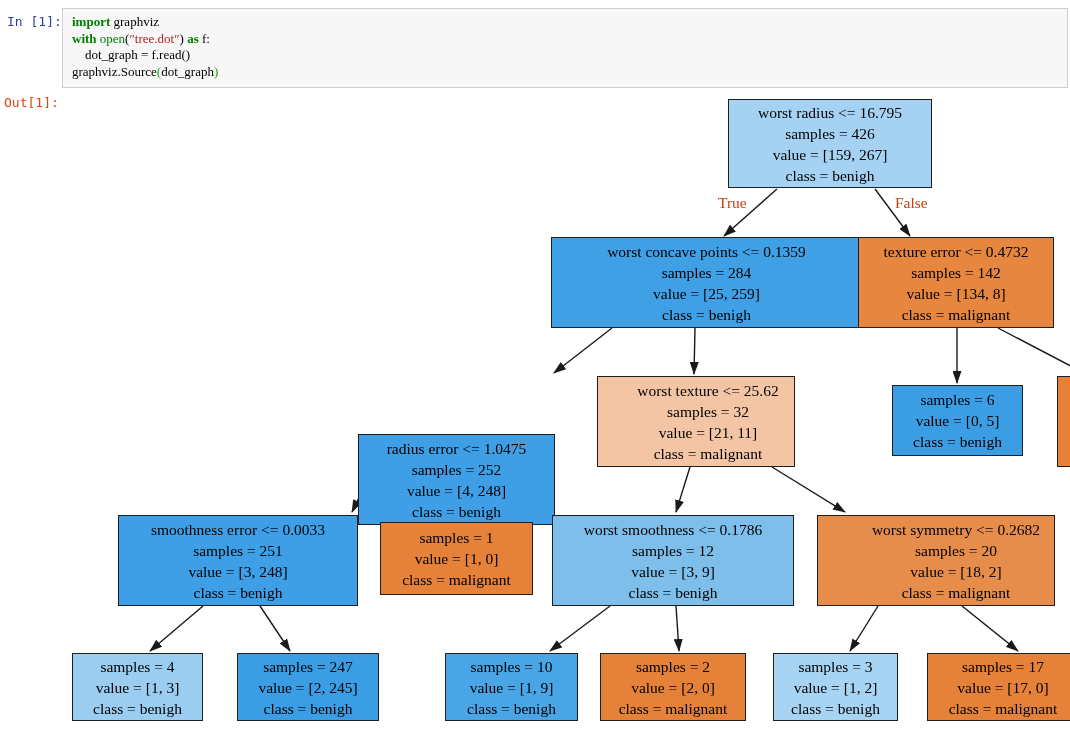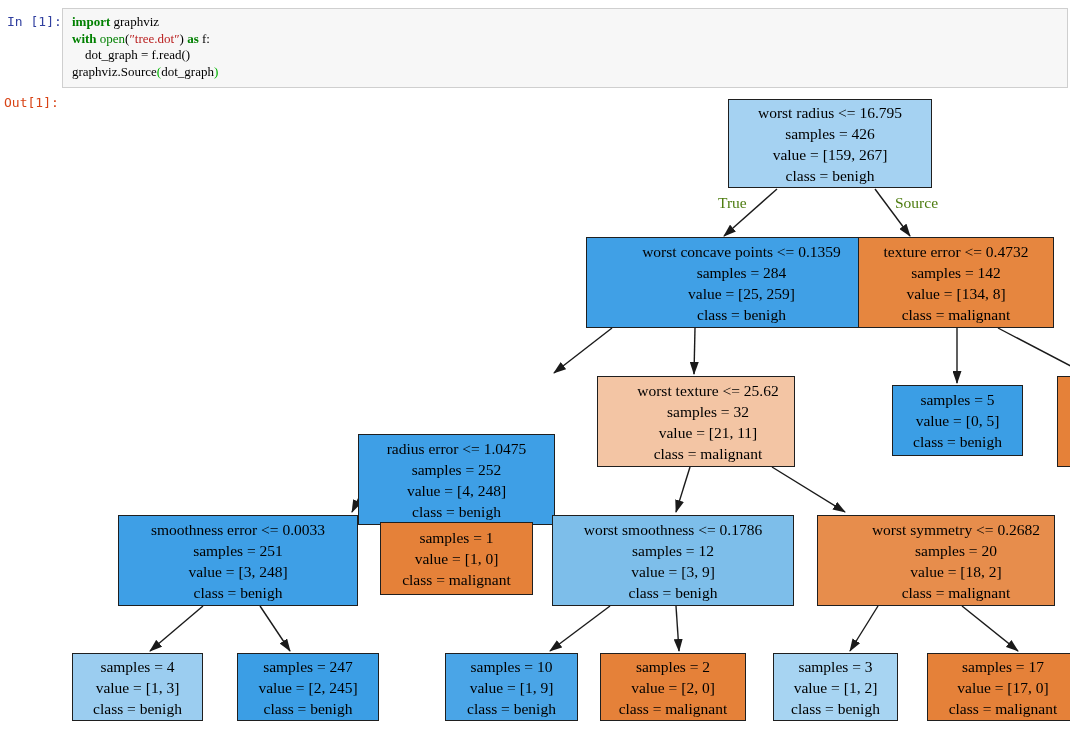--- a/index.html
+++ b/index.html
@@ -38,21 +38,21 @@
     display:flex; flex-direction:column;
     justify-content:center; align-items:center;
     text-align:center;
     font-family:"Liberation Serif", serif;
     font-size:15.5px; color:#000;
   }
   .node .nl { line-height:21px; white-space:nowrap; }
   .edge-label {
     position:absolute;
     font-family:"Liberation Serif", serif;
-    font-size:15.5px; color:#4d7c0f;
+    font-size:15.5px; color:#c2410c;
   }
 </style>
 </head>
 <body>
 
 <div class="page">
 
   <div class="prompt in-prompt">In [1]:</div>
 
   <div class="code-cell"><span><span class="kw">import</span><span> graphviz</span></span>
@@ -84,30 +84,30 @@
         <line x1="203" y1="606" x2="150" y2="651" marker-end="url(#arrow)"></line>
         <line x1="260" y1="606" x2="290" y2="651" marker-end="url(#arrow)"></line>
         <line x1="610" y1="606" x2="550" y2="651" marker-end="url(#arrow)"></line>
         <line x1="676" y1="606" x2="679" y2="651" marker-end="url(#arrow)"></line>
         <line x1="878" y1="606" x2="850" y2="651" marker-end="url(#arrow)"></line>
         <line x1="962" y1="606" x2="1018" y2="651" marker-end="url(#arrow)"></line>
       </g>
     </svg>
 
     <div class="edge-label" style="left:718px;top:194px;">True</div>
-    <div class="edge-label" style="left:895px;top:194px;">Source</div>
+    <div class="edge-label" style="left:895px;top:194px;">False</div>
 
     <div class="node" style="left: 728px; top: 99px; width: 204px; height: 89px; background: rgb(165, 210, 242);">
       <div class="nl">worst radius &lt;= 16.795</div>
       <div class="nl">samples = 426</div>
       <div class="nl">value = [159, 267]</div>
       <div class="nl">class = benigh</div>
     </div>
 
-    <div class="node" style="left: 586px; top: 237px; width: 311px; height: 91px; background: rgb(64, 160, 230);">
+    <div class="node" style="left: 551px; top: 237px; width: 311px; height: 91px; background: rgb(64, 160, 230);">
       <div class="nl">worst concave points &lt;= 0.1359</div>
       <div class="nl">samples = 284</div>
       <div class="nl">value = [25, 259]</div>
       <div class="nl">class = benigh</div>
     </div>
     <div class="node" style="left: 858px; top: 237px; width: 196px; height: 91px; background: rgb(230, 134, 63);">
       <div class="nl">texture error &lt;= 0.4732</div>
       <div class="nl">samples = 142</div>
       <div class="nl">value = [134, 8]</div>
       <div class="nl">class = malignant</div>
@@ -119,21 +119,21 @@
       <div class="nl">value = [4, 248]</div>
       <div class="nl">class = benigh</div>
     </div>
     <div class="node" style="left: 597px; top: 376px; width: 198px; height: 91px; background: rgb(243, 197, 164); padding-left: 24px;">
       <div class="nl">worst texture &lt;= 25.62</div>
       <div class="nl">samples = 32</div>
       <div class="nl">value = [21, 11]</div>
       <div class="nl">class = malignant</div>
     </div>
     <div class="node" style="left: 892px; top: 385px; width: 131px; height: 71px; background: rgb(59, 158, 229);">
-      <div class="nl">samples = 5</div>
+      <div class="nl">samples = 6</div>
       <div class="nl">value = [0, 5]</div>
       <div class="nl">class = benigh</div>
     </div>
     <div class="node" style="left: 1057px; top: 376px; width: 40px; height: 91px; background: rgb(229, 129, 57);"></div>
 
     <div class="node" style="left: 118px; top: 515px; width: 240px; height: 91px; background: rgb(62, 159, 230);">
       <div class="nl">smoothness error &lt;= 0.0033</div>
       <div class="nl">samples = 251</div>
       <div class="nl">value = [3, 248]</div>
       <div class="nl">class = benigh</div>

